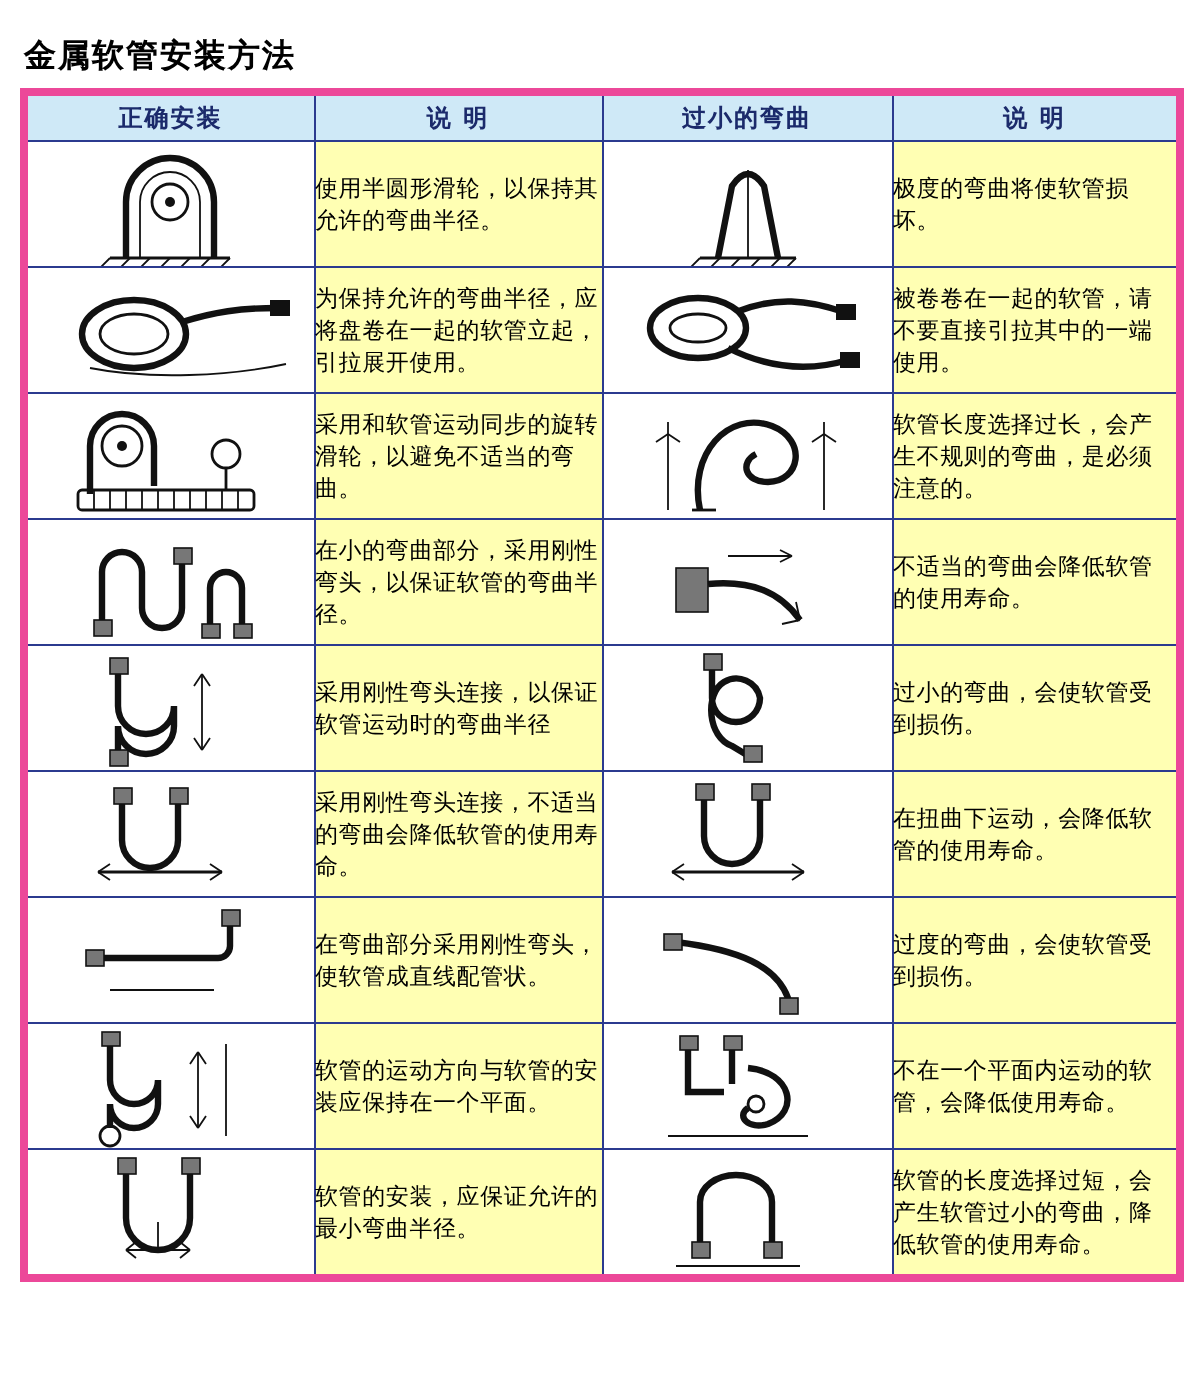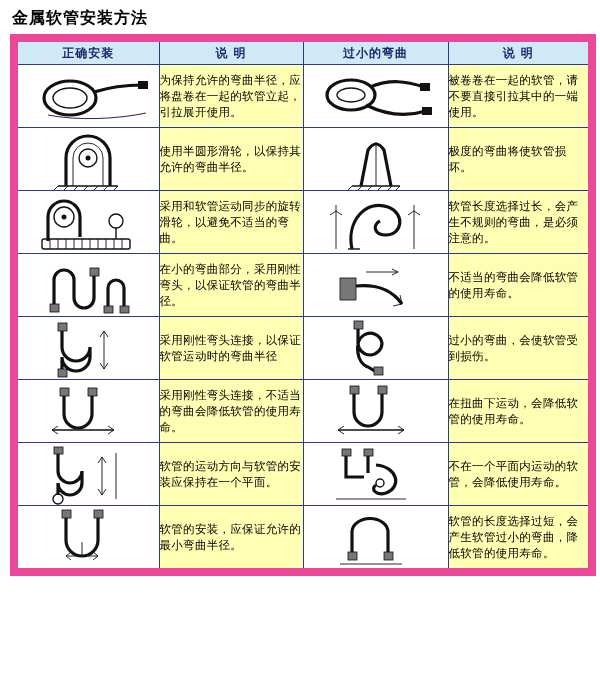--- a/index.html
+++ b/index.html
@@ -12,34 +12,34 @@
     height: 698px;
     font-family: "DejaVu Sans", "Liberation Sans", sans-serif;
     color: #000000;
     overflow: hidden;
   }
   .page {
     width: 600px;
     height: 620px;
     position: relative;
     box-sizing: border-box;
-    padding: 6px 10px 0 10px;
+    padding: 16px 10px 0 10px;
   }
   .doc-title {
     font-size: 16px;
     font-weight: bold;
     letter-spacing: 1px;
     margin: 2px 0 6px 2px;
     line-height: 20px;
   }
   table.hose-table {
     border-collapse: collapse;
     width: 578px;
     table-layout: fixed;
-    border: 8px solid #ec4899;
+    border: 4px solid #ec4899;
   }
   table.hose-table td,
   table.hose-table th {
     border: 1px solid #2b3a8f;
     padding: 0;
     vertical-align: middle;
   }
   thead th {
     background: #cfe9f7;
     color: #1b2a6b;
@@ -108,62 +108,62 @@
         <th>说    明</th>
         <th>过小的弯曲</th>
         <th>说    明</th>
       </tr>
     </thead>
     <tbody>
 
       <tr>
         <td class="img-cell">
           <svg class="fig" width="140" height="62" viewBox="0 0 140 62">
+            <path class="thick" d="M48 58 L48 30 A22 22 0 0 1 92 30 L92 58"></path>
+            <path class="thin" d="M55 58 L55 30 A15 15 0 0 1 85 30 L85 58"></path>
+            <circle cx="70" cy="30" r="9" class="stroke"></circle>
+            <circle cx="70" cy="30" r="2.5" class="fill-d"></circle>
+            <line x1="40" y1="58" x2="100" y2="58" class="stroke"></line>
+            <path class="thin" d="M40 58 l-5 5 M50 58 l-5 5 M60 58 l-5 5 M70 58 l-5 5 M80 58 l-5 5 M90 58 l-5 5 M100 58 l-5 5"></path>
+          </svg>
+        </td>
+        <td class="txt-cell">使用半圆形滑轮，以保持其允许的弯曲半径。</td>
+        <td class="img-cell">
+          <svg class="fig" width="140" height="62" viewBox="0 0 140 62">
+            <path class="thick" d="M55 58 L62 22 Q70 10 78 22 L85 58"></path>
+            <line x1="70" y1="14" x2="70" y2="58" class="thin"></line>
+            <line x1="46" y1="58" x2="94" y2="58" class="stroke"></line>
+            <path class="thin" d="M46 58 l-5 5 M56 58 l-5 5 M66 58 l-5 5 M76 58 l-5 5 M86 58 l-5 5 M94 58 l-5 5"></path>
+          </svg>
+        </td>
+        <td class="txt-cell">极度的弯曲将使软管损坏。</td>
+      </tr>
+
+      <tr>
+        <td class="img-cell">
+          <svg class="fig" width="140" height="62" viewBox="0 0 140 62">
             <ellipse cx="52" cy="33" rx="26" ry="17" class="thick"></ellipse>
             <ellipse cx="52" cy="33" rx="17" ry="10" class="stroke"></ellipse>
             <path class="thick" d="M76 27 C 92 22, 105 20, 124 20"></path>
             <rect x="120" y="16" width="10" height="8" class="fill-d"></rect>
             <path class="thin" d="M30 50 C 60 56, 100 54, 128 48"></path>
           </svg>
         </td>
         <td class="txt-cell">为保持允许的弯曲半径，应将盘卷在一起的软管立起，引拉展开使用。</td>
         <td class="img-cell">
           <svg class="fig" width="140" height="62" viewBox="0 0 140 62">
             <ellipse cx="45" cy="30" rx="24" ry="15" class="thick"></ellipse>
             <ellipse cx="45" cy="30" rx="14" ry="7" class="stroke"></ellipse>
             <path class="thick" d="M64 22 C 84 14, 100 16, 118 22"></path>
             <rect x="114" y="18" width="10" height="8" class="fill-d"></rect>
             <path class="thick" d="M60 40 C 80 50, 100 52, 120 46"></path>
             <rect x="116" y="42" width="10" height="8" class="fill-d"></rect>
           </svg>
         </td>
         <td class="txt-cell">被卷卷在一起的软管，请不要直接引拉其中的一端使用。</td>
-      </tr>
-
-      <tr>
-        <td class="img-cell">
-          <svg class="fig" width="140" height="62" viewBox="0 0 140 62">
-            <path class="thick" d="M48 58 L48 30 A22 22 0 0 1 92 30 L92 58"></path>
-            <path class="thin" d="M55 58 L55 30 A15 15 0 0 1 85 30 L85 58"></path>
-            <circle cx="70" cy="30" r="9" class="stroke"></circle>
-            <circle cx="70" cy="30" r="2.5" class="fill-d"></circle>
-            <line x1="40" y1="58" x2="100" y2="58" class="stroke"></line>
-            <path class="thin" d="M40 58 l-5 5 M50 58 l-5 5 M60 58 l-5 5 M70 58 l-5 5 M80 58 l-5 5 M90 58 l-5 5 M100 58 l-5 5"></path>
-          </svg>
-        </td>
-        <td class="txt-cell">使用半圆形滑轮，以保持其允许的弯曲半径。</td>
-        <td class="img-cell">
-          <svg class="fig" width="140" height="62" viewBox="0 0 140 62">
-            <path class="thick" d="M55 58 L62 22 Q70 10 78 22 L85 58"></path>
-            <line x1="70" y1="14" x2="70" y2="58" class="thin"></line>
-            <line x1="46" y1="58" x2="94" y2="58" class="stroke"></line>
-            <path class="thin" d="M46 58 l-5 5 M56 58 l-5 5 M66 58 l-5 5 M76 58 l-5 5 M86 58 l-5 5 M94 58 l-5 5"></path>
-          </svg>
-        </td>
-        <td class="txt-cell">极度的弯曲将使软管损坏。</td>
       </tr>
 
       <tr>
         <td class="img-cell">
           <svg class="fig" width="140" height="62" viewBox="0 0 140 62">
             <path class="thick" d="M30 50 L30 26 A16 16 0 0 1 62 26 L62 46"></path>
             <circle cx="46" cy="26" r="10" class="stroke"></circle>
             <circle cx="46" cy="26" r="2.5" class="fill-d"></circle>
             <rect x="24" y="48" width="88" height="10" rx="2" class="stroke"></rect>
             <path class="thin" d="M32 48 v10 M40 48 v10 M48 48 v10 M56 48 v10 M64 48 v10 M72 48 v10 M80 48 v10 M88 48 v10 M96 48 v10 M104 48 v10"></path>
@@ -245,20 +245,39 @@
             <path class="thick" d="M48 12 L48 32 A14 14 0 0 0 76 32 L76 12"></path>
             <rect x="44" y="6" width="9" height="8" class="hatch"></rect>
             <rect x="72" y="6" width="9" height="8" class="hatch"></rect>
             <line x1="32" y1="50" x2="98" y2="50" class="stroke"></line>
             <path class="thin" d="M32 50 l6 -4 M32 50 l6 4 M98 50 l-6 -4 M98 50 l-6 4"></path>
           </svg>
         </td>
         <td class="txt-cell">在扭曲下运动，会降低软管的使用寿命。</td>
       </tr>
 
+      <tr>
+        <td class="img-cell">
+          <svg class="fig" width="140" height="62" viewBox="0 0 140 62">
+            <path class="thick" d="M34 30 L94 30 A6 6 0 0 0 100 24 L100 12"></path>
+            <rect x="28" y="26" width="9" height="8" class="hatch"></rect>
+            <rect x="96" y="6" width="9" height="8" class="hatch"></rect>
+            <line x1="40" y1="46" x2="92" y2="46" class="thin"></line>
+          </svg>
+        </td>
+        <td class="txt-cell">在弯曲部分采用刚性弯头，使软管成直线配管状。</td>
+        <td class="img-cell">
+          <svg class="fig" width="140" height="62" viewBox="0 0 140 62">
+            <path class="thick" d="M34 22 C 66 26, 84 34, 90 50 L90 56"></path>
+            <rect x="28" y="18" width="9" height="8" class="hatch"></rect>
+            <rect x="86" y="50" width="9" height="8" class="hatch"></rect>
+          </svg>
+        </td>
+        <td class="txt-cell">过度的弯曲，会使软管受到损伤。</td>
+      </tr>
 
       <tr>
         <td class="img-cell">
           <svg class="fig" width="140" height="62" viewBox="0 0 140 62">
             <path class="thick" d="M40 8 L40 28 A12 12 0 0 0 64 28 L64 40 A12 12 0 0 1 40 40 L40 52"></path>
             <circle cx="40" cy="56" r="5" class="stroke"></circle>
             <rect x="36" y="4" width="9" height="7" class="hatch"></rect>
             <path class="thin" d="M84 14 L84 52"></path>
             <path class="thin" d="M84 14 l-4 6 M84 14 l4 6 M84 52 l-4 -6 M84 52 l4 -6"></path>
             <line x1="98" y1="10" x2="98" y2="56" class="thin"></line>

